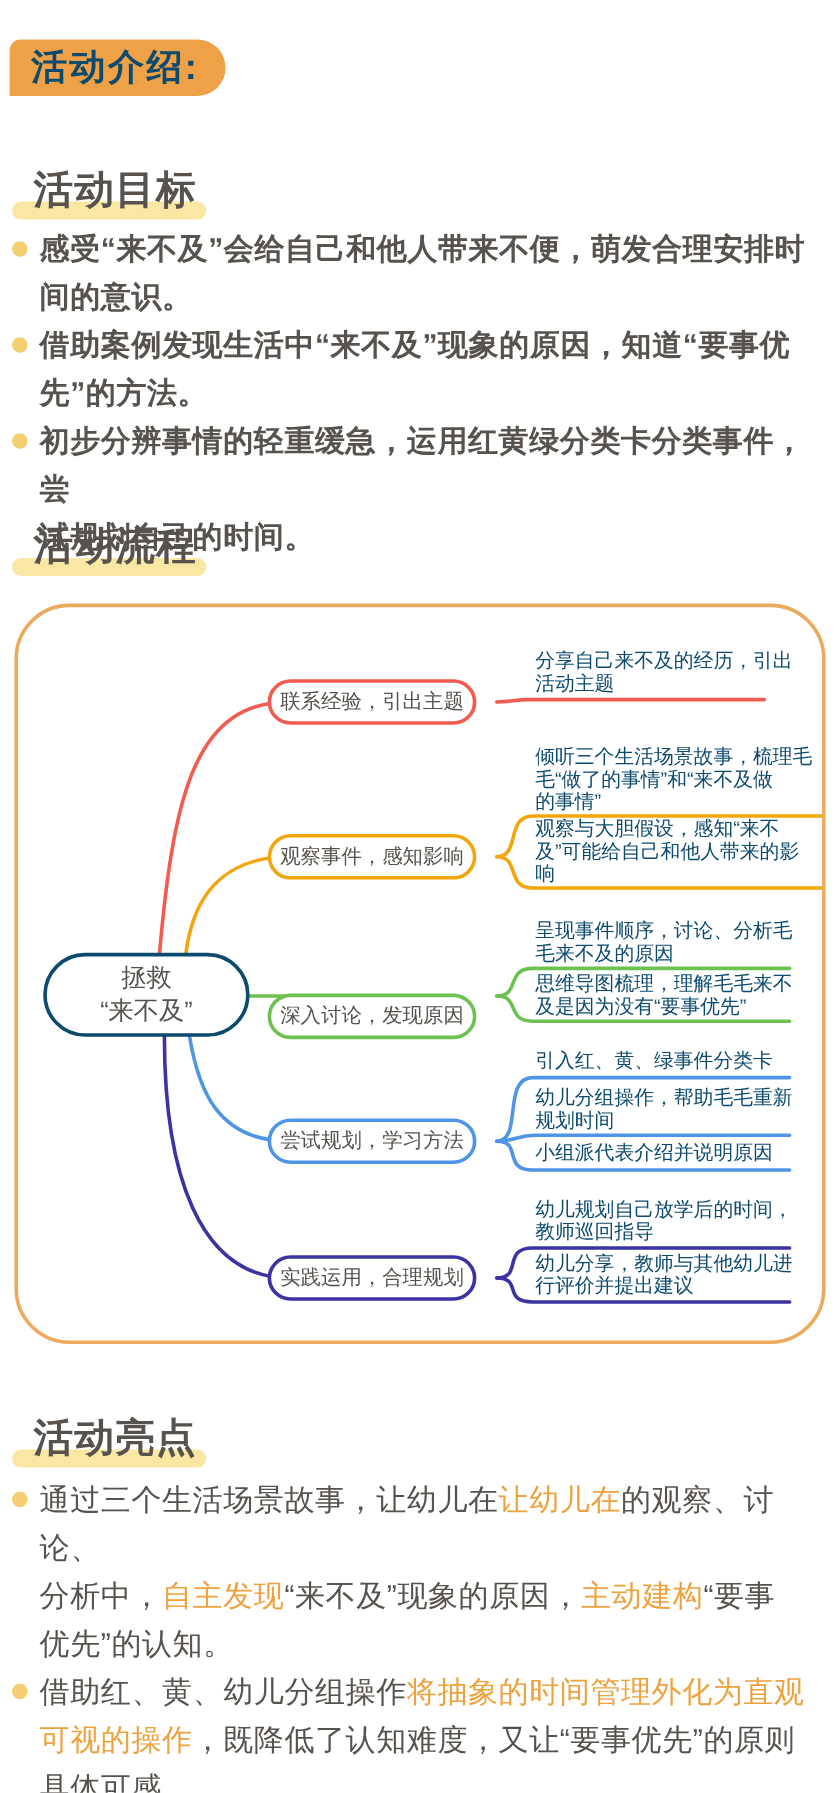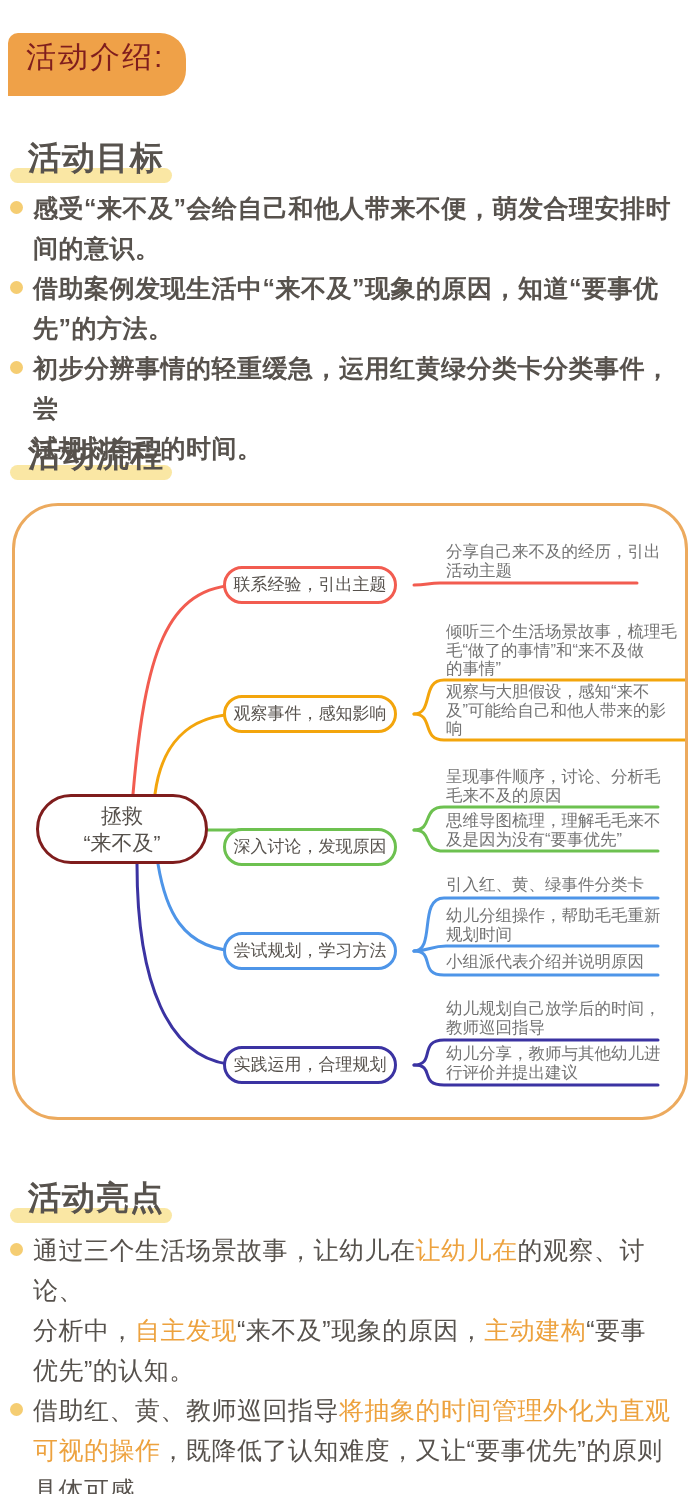--- a/index.html
+++ b/index.html
@@ -1,22 +1,22 @@
 <!DOCTYPE html>
 <html><head>
 <meta charset="utf-8">
 <style>
   html,body{margin:0;padding:0;}
   body{width:700px;height:1494px;position:relative;background:#ffffff;
        font-family:"Liberation Sans","DejaVu Sans",sans-serif;overflow:hidden;}
   .abs{position:absolute;}
 
   
-  .badge{left:8px;top:33px;background:#efa148;color:#7f1d1d;
-         font-size:30px;font-weight:normal;line-height:47px;padding:0 22px 16px 18px;
+  .badge{left:8px;top:33px;background:#efa148;color:#0c4a6e;
+         font-size:30px;font-weight:bold;line-height:47px;padding:0 22px 0 18px;
          border-radius:10px 26px 26px 0;letter-spacing:2px;}
 
   
   .heading{font-size:33px;font-weight:bold;color:#57524d;letter-spacing:1px;z-index:1;}
   .heading .bar{position:absolute;left:-18px;right:-8px;bottom:-2px;height:15px;
                 background:#fae7a4;border-radius:8px;z-index:-1;}
   .h-goals{left:28px;top:136px;}
   .h-flow{left:28px;top:433px;}
   .h-high{left:28px;top:1176px;}
 
@@ -29,31 +29,31 @@
   .btext{margin-left:10px;font-size:25px;line-height:40px;color:#57524d;
          white-space:pre-line;width:660px;letter-spacing:0.5px;}
   .accent{color:#eda23e;}
 
   
   .mm{left:12px;top:503px;width:676px;height:617px;box-sizing:border-box;
       border:3px solid #ecaa5e;border-radius:46px;}
   .mm svg{position:absolute;left:0;top:0;}
   .node{position:absolute;box-sizing:border-box;background:#ffffff;text-align:center;
         color:#56514c;}
-  .central{left:21px;top:288px;width:172px;height:70px;border:3px solid #7f1d1d;
+  .central{left:21px;top:288px;width:172px;height:70px;border:3px solid #0c4a6e;
            border-radius:35px;font-size:21px;line-height:27px;padding-top:5px;}
   .branch{left:208px;width:174px;height:38px;border-radius:19px;border:3px solid;
           font-size:17px;line-height:32px;}
   .b1{top:60px;border-color:#f25c50;}
   .b2{top:189px;border-color:#f3a50c;}
   .b3{top:305px;border-color:#6dc150;margin-top:17px;}
   .b4{top:426px;border-color:#4e95e8;}
   .b5{top:540px;border-color:#3b33a2;}
   .leaf{position:absolute;left:431px;width:250px;font-size:16.5px;line-height:18.5px;
-        color:#737373;white-space:pre-line;}
+        color:#0c4a6e;white-space:pre-line;}
   .l10{top:36px;}  .l20{top:116px;} .l21{top:176px;}
   .l30{top:261px;} .l31{top:305px;}
   .l40{top:369px;} .l41{top:400px;} .l42{top:446px;}
   .l50{top:493px;} .l51{top:538px;}
 </style>
 </head>
 <body>
 
 <div class="abs badge">活动介绍:</div>
 
@@ -146,17 +146,17 @@
 
 <div class="abs blist highs">
   <div class="bitem">
     <span class="dot"></span>
     <div class="btext"><span>通过三个生活场景故事，让幼儿在</span><span class="accent">让幼儿在</span><span>的观察、讨论、
 分析中，</span><span class="accent">自主发现</span><span>“来不及”现象的原因，</span><span class="accent">主动建构</span><span>“要事
 优先”的认知。</span></div>
   </div>
   <div class="bitem">
     <span class="dot"></span>
-    <div class="btext"><span>借助红、黄、教师巡回指导</span><span class="accent">将抽象的时间管理外化为直观
+    <div class="btext"><span>借助红、黄、幼儿分组操作</span><span class="accent">将抽象的时间管理外化为直观
 可视的操作</span><span>，既降低了认知难度，又让“要事优先”的原则
 具体可感。</span></div>
   </div>
 </div>
 
 </body></html>

